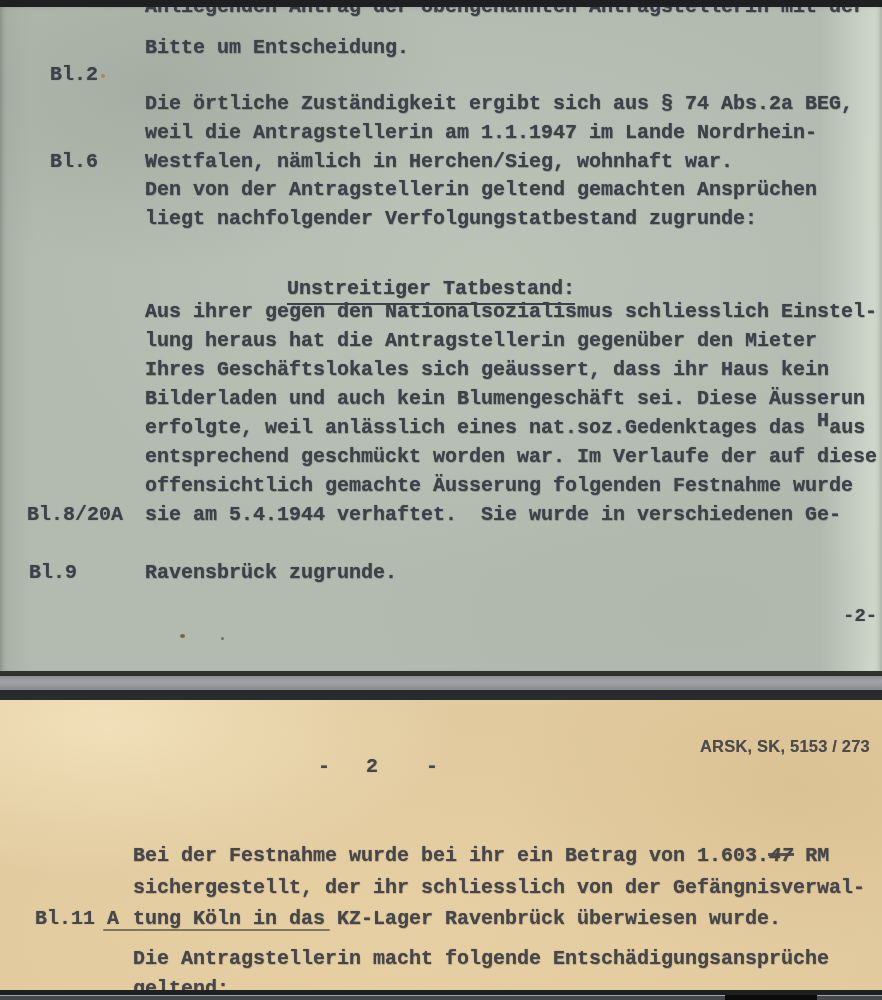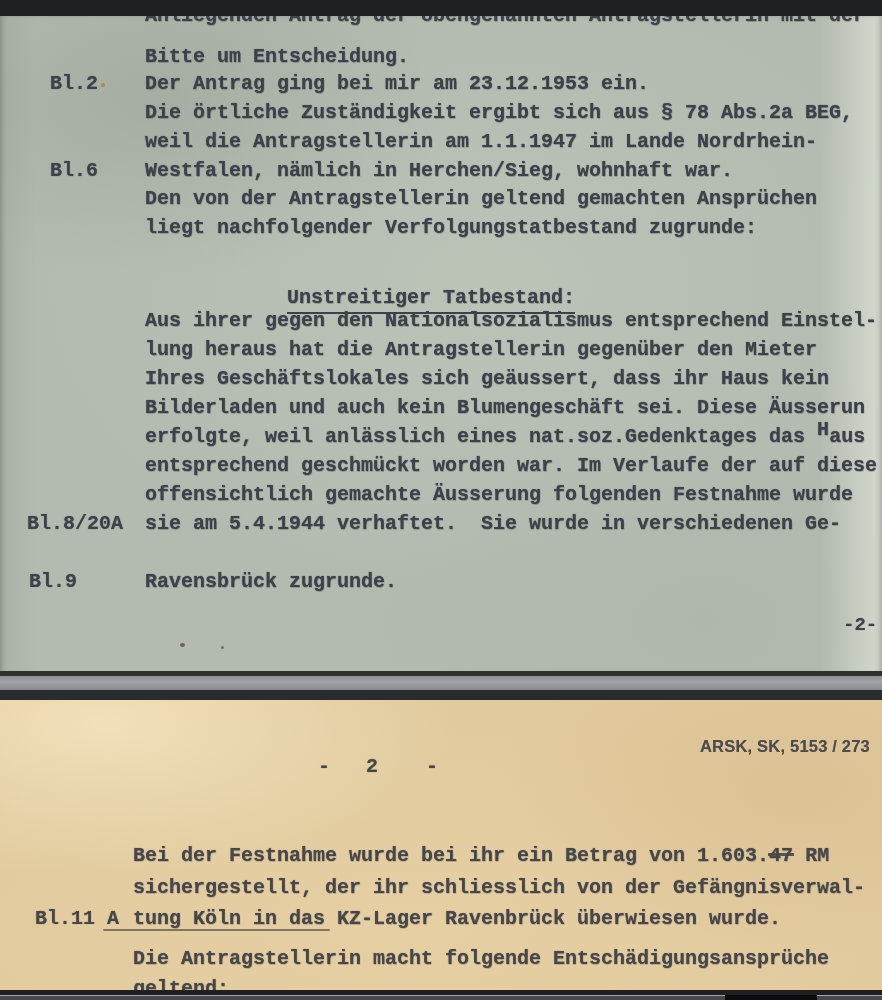--- a/index.html
+++ b/index.html
@@ -3,21 +3,21 @@
 <meta charset="utf-8">
 <style>
   html,body{margin:0;padding:0;}
   #scan{
     position:relative;width:882px;height:1000px;overflow:hidden;
     background:#1d1f21;
     font-family:"Liberation Mono",monospace;
   }
   
   .page1{
-    position:absolute;left:0;top:16px;width:882px;height:673px;overflow:hidden;
+    position:absolute;left:0;top:7px;width:882px;height:673px;overflow:hidden;
     background:
       linear-gradient(90deg, rgba(150,158,146,.35) 0, rgba(0,0,0,0) 4%),
       linear-gradient(90deg, rgba(0,0,0,0) 93%, rgba(226,232,219,.6) 99%),
       radial-gradient(420px 260px at 18% 12%, rgba(140,148,136,.35), rgba(0,0,0,0) 70%),
       radial-gradient(500px 300px at 80% 90%, rgba(170,178,164,.4), rgba(0,0,0,0) 70%),
       radial-gradient(600px 400px at 55% 40%, rgba(196,203,189,.5), rgba(0,0,0,0) 75%),
       var(--p1-paper);
     box-shadow:inset 0 -3px 6px rgba(40,44,38,.45);
     text-align:center;
   }
@@ -49,21 +49,21 @@
       var(--p2-paper);
   }
   .tline2{
     position:absolute;left:133px;white-space:pre;
     font:700 20px/22px "Liberation Mono",monospace;
     color:var(--p2-ink);
     text-shadow:0 0 1px rgba(70,70,74,.7), .5px .5px 0 rgba(70,70,74,.2);
   }
   .mlabel2{position:absolute;left:35px;white-space:pre;font:700 20px/22px "Liberation Mono",monospace;
     color:var(--p2-ink);text-shadow:0 0 1px rgba(70,70,74,.7);}
-  .strike{position:relative;}
+  .strike{position:relative;font-style:italic;}
   .strike::after{content:"";position:absolute;left:-1px;right:-1px;top:9px;height:2.5px;
     background:currentColor;opacity:.9;}
   .stamp{position:absolute;left:700px;top:37px;
     font:600 16.5px/18px "Liberation Sans",sans-serif;letter-spacing:.2px;
     color:#4c4c4e;text-shadow:0 0 .5px rgba(76,76,78,.6);}
   .pnum2{position:absolute;left:318px;top:55px;white-space:pre;
     font:700 20px "Liberation Mono",monospace;color:var(--p2-ink);
     text-shadow:0 0 1px rgba(70,70,74,.7);}
   .crease{position:absolute;left:103px;top:229px;width:227px;height:2px;
     background:rgba(48,46,42,.55);border-radius:1px;}
@@ -77,36 +77,35 @@
 
 <div id="scan">
 
   <div class="page1">
 
     <div class="tline" style="top:-11px">Anliegenden Antrag der obengenannten Antragstellerin mit der</div>
 
     <div class="tline" style="top:30px">Bitte um Entscheidung.</div>
 
     <div class="mlabel" style="left:50px;top:57px">Bl.2</div>
-    <div class="tline" style="top:57px">Der Antrag ging bei mir am 23.12.1953 ein.</div>
 
-    <div class="tline" style="top:86px">Die örtliche Zuständigkeit ergibt sich aus § 78 Abs.2a BEG,</div>
+    <div class="tline" style="top:86px">Die örtliche Zuständigkeit ergibt sich aus § 74 Abs.2a BEG,</div>
     <div class="tline" style="top:115px">weil die Antragstellerin am 1.1.1947 im Lande Nordrhein-</div>
 
     <div class="mlabel" style="left:50px;top:144px">Bl.6</div>
     <div class="tline" style="top:144px">Westfalen, nämlich in Herchen/Sieg, wohnhaft war.</div>
 
     <div class="tline" style="top:172px">Den von der Antragstellerin geltend gemachten Ansprüchen</div>
     <div class="tline" style="left:215px;top:249px">
       <span class="heading">Unstreitiger Tatbestand:</span>
     </div>
 
     <div class="tline" style="top:201px">liegt nachfolgender Verfolgungstatbestand zugrunde:</div>
 
-    <div class="tline" style="top:294px">Aus ihrer gegen den Nationalsozialismus entsprechend Einstel-</div>
+    <div class="tline" style="top:294px">Aus ihrer gegen den Nationalsozialismus schliesslich Einstel-</div>
     <div class="tline" style="top:323px">lung heraus hat die Antragstellerin gegenüber den Mieter</div>
     <div class="tline" style="top:352px">Ihres Geschäftslokales sich geäussert, dass ihr Haus kein</div>
     <div class="tline" style="top:381px">Bilderladen und auch kein Blumengeschäft sei. Diese Äusserun</div>
 
     <div class="tline" style="top:439px">entsprechend geschmückt worden war. Im Verlaufe der auf diese</div>
 
     <div class="tline" style="top:410px"><span>erfolgte, weil anlässlich eines nat.soz.Gedenktages das </span><span class="supH">H</span><span>aus</span></div>
     <div class="tline" style="top:468px">offensichtlich gemachte Äusserung folgenden Festnahme wurde</div>
 
     <div class="mlabel" style="left:27px;top:497px">Bl.8/20A</div>

